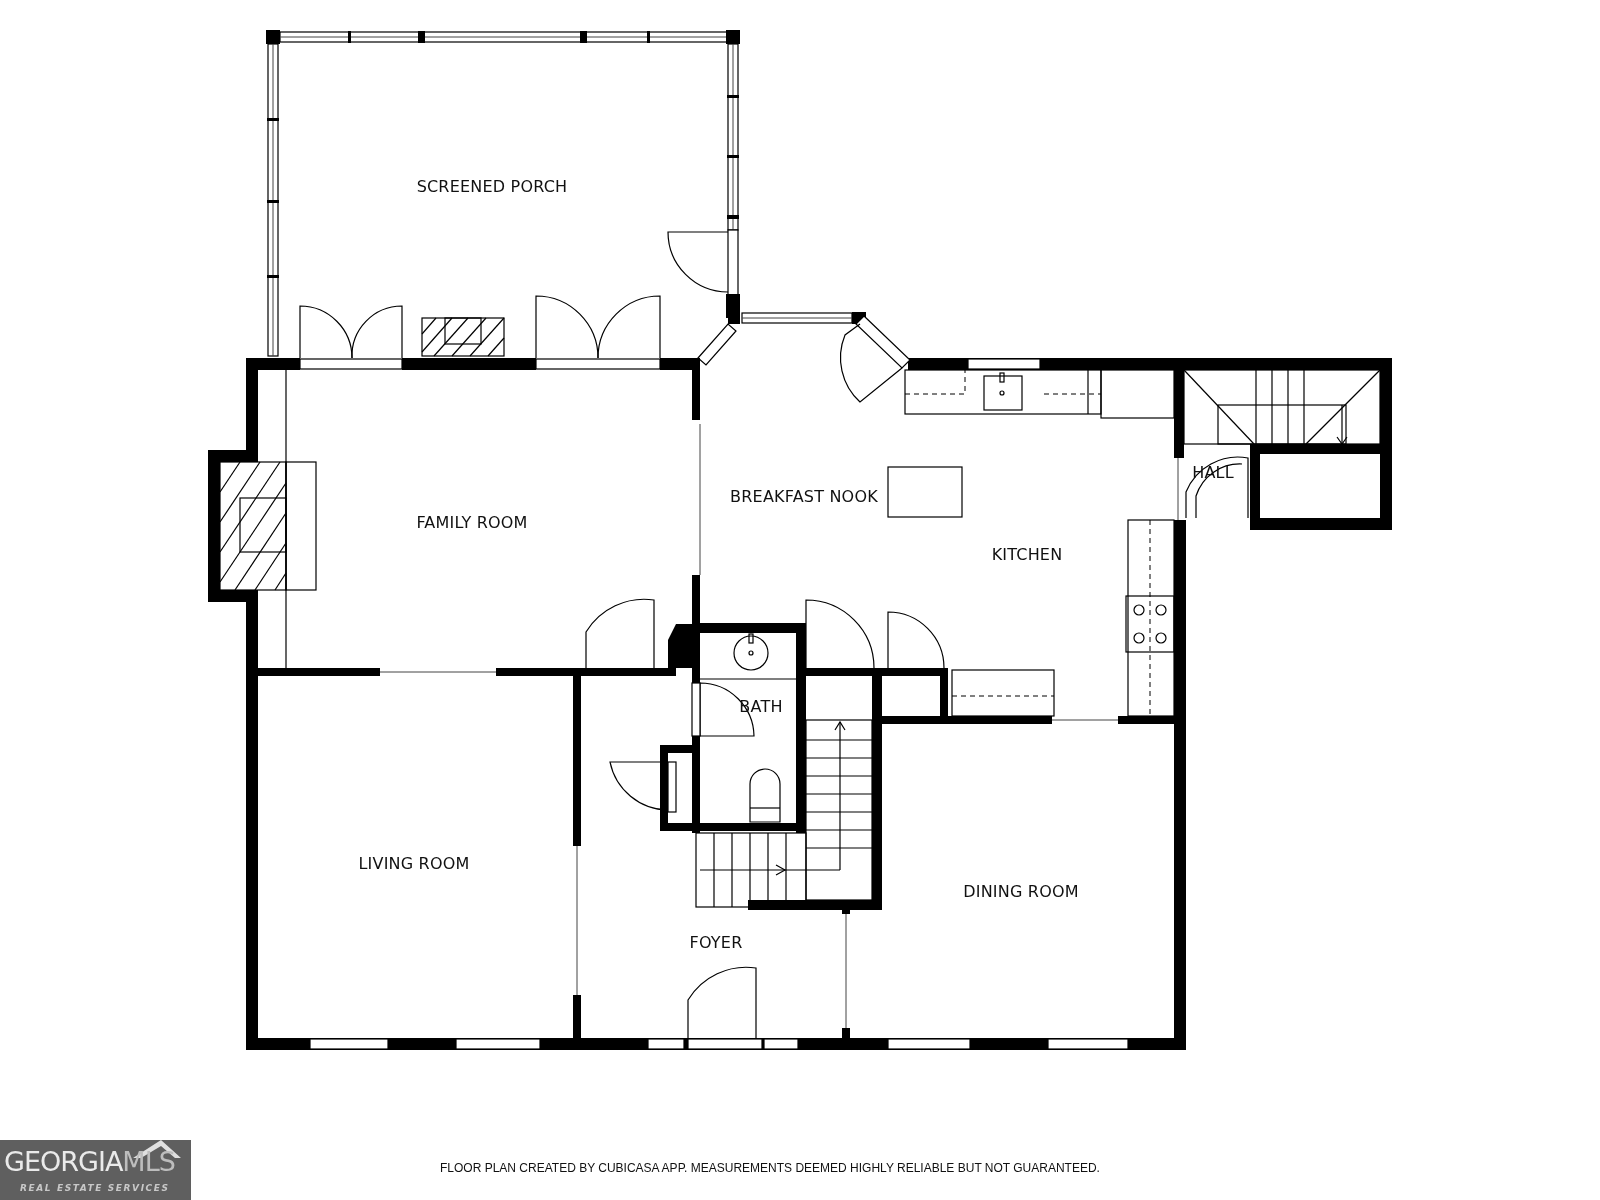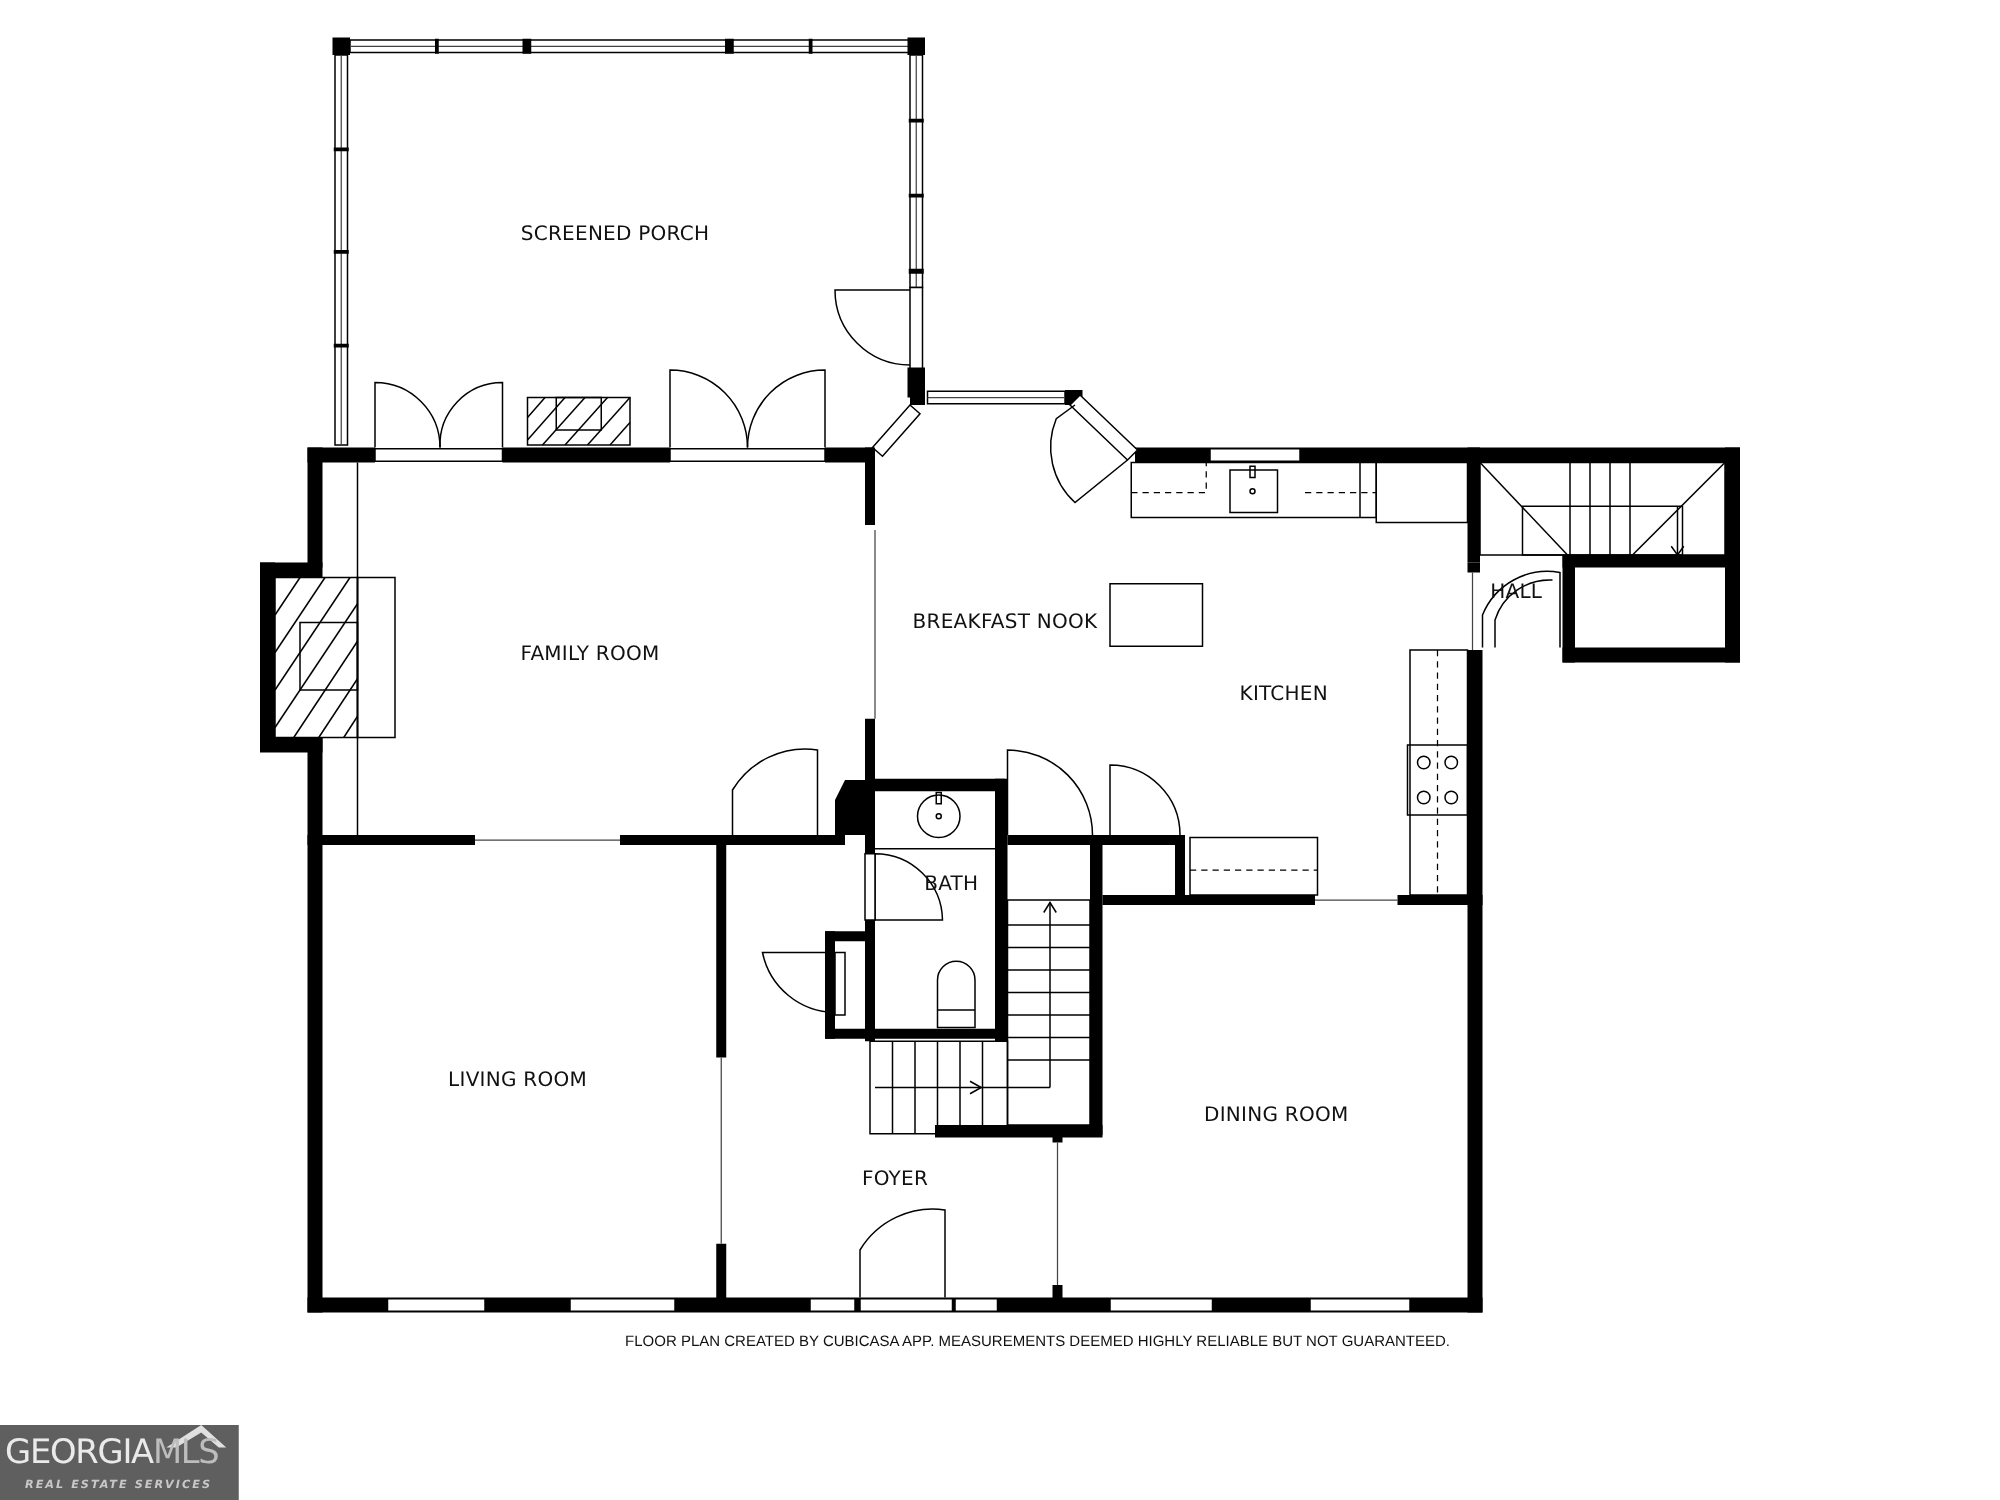--- a/index.html
+++ b/index.html
@@ -4,21 +4,21 @@
 <style>
   html, body { margin:0; padding:0; background:#ffffff; }
   body { width:1600px; height:1200px; position:relative; overflow:hidden; font-family:"Liberation Sans", "DejaVu Sans", sans-serif; }
   #plan { position:absolute; left:0; top:0; width:1600px; height:1200px; }
   .room-label { font-family:"DejaVu Sans", "Liberation Sans", sans-serif; font-size:16px; fill:#111; letter-spacing:0.2px; }
   .wall { fill:#000; }
   .thin { stroke:#000; stroke-width:1.2; fill:none; }
   .thin-g { stroke:#444; stroke-width:1; fill:none; }
   .win { fill:#fff; stroke:#000; stroke-width:1.2; }
   .dash { stroke:#000; stroke-width:1; stroke-dasharray:5,4; fill:none; }
-  #footer-note { position:absolute; left:440px; top:1066px; width:720px; text-align:right; font-family:"Liberation Sans", sans-serif; font-size:12px; color:#111; }
+  #footer-note { position:absolute; left:440px; top:1161px; width:720px; text-align:left; font-family:"Liberation Sans", sans-serif; font-size:12px; color:#111; }
   #logo { position:absolute; left:0; top:1140px; width:180px; height:60px; background:#5f5f5f;padding-left:11px; }
   #logo .main { position:absolute; left:4px; top:6px; font-family:"DejaVu Sans", sans-serif; font-size:27px; color:#eaeaea; letter-spacing:-1px; }
   #logo .main .mls { color:#bdbdbd; }
   #logo .sub { position:absolute; left:20px; top:43px; font-family:"DejaVu Sans", sans-serif; font-size:9px; font-weight:bold; color:#c8c8c8; letter-spacing:1.6px;font-style:italic; }
   #logo svg { position:absolute; left:125px; top:-8px; }
 </style>
 </head>
 <body>
 
 <svg id="plan" viewBox="0 0 1600 1200" xmlns="http://www.w3.org/2000/svg">

